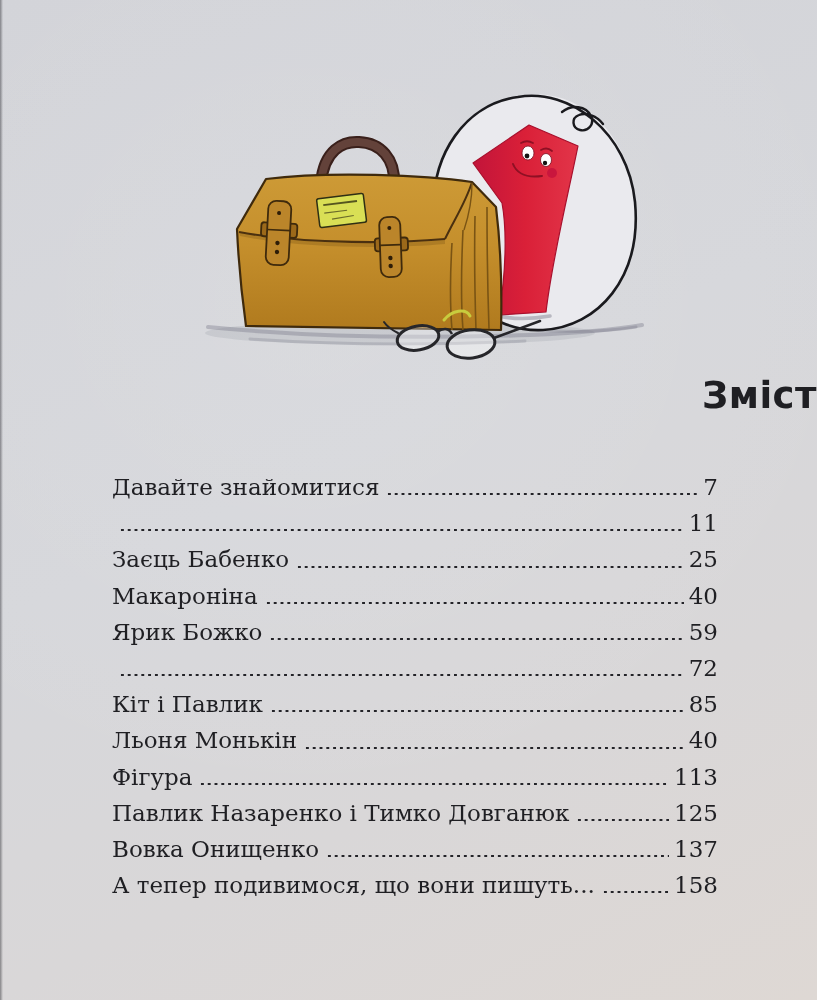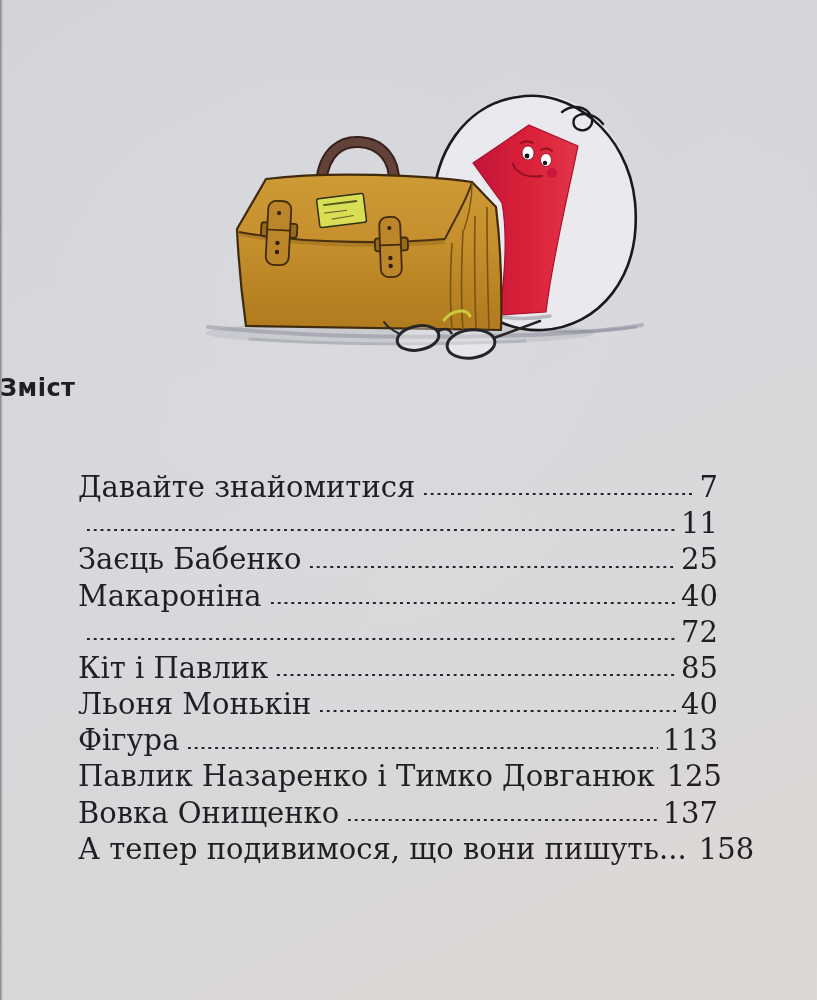--- a/index.html
+++ b/index.html
@@ -15,37 +15,38 @@
   .page-edge {
     position: absolute; left: 0; top: 0; width: 3px; height: 100%;
     background: linear-gradient(to right, rgba(30,30,36,0.45), rgba(30,30,36,0));
   }
   .illustration {
     position: absolute; left: 100px; top: 80px;
     width: 560px; height: 300px;
   }
   .page-title {
     position: absolute; top: 374px; left: 0; width: 817px;
-    text-align: left;
+    text-align: right;
     font-family: "DejaVu Sans", sans-serif;
     font-weight: 700;
-    font-size: 24px;
+    font-size: 37px;
     letter-spacing: 0.5px;
     color: var(--text-color, #1f1f23);
   }
   .toc {
     position: absolute; left: 78px; top: 469px; width: 640px;
   }
   .toc-row {
     display: flex;
-    align-items: flex-end;
+    align-items: flex-start;
     height: 36.2px;
     line-height: 36.2px;
-    font-size: 29px;
+    font-size: 23px;
     color: var(--text-color, #1f1f23);
+    margin-left: 34px;
   }
   .toc-title { white-space: nowrap; }
   .toc-leader {
     flex: 1;
     align-self: stretch;
     margin: 0 3px 0 7px;
     background-image: radial-gradient(circle, #232328 1.25px, rgba(0,0,0,0) 1.5px);
     background-size: 6.8px 6px;
     background-repeat: repeat-x;
     background-position: left bottom 8px;
@@ -166,20 +167,25 @@
     <span class="toc-leader"></span>
     <span class="toc-page">25</span>
   </div>
 
   <div class="toc-row">
     <span class="toc-title">Макароніна</span>
     <span class="toc-leader"></span>
     <span class="toc-page">40</span>
   </div>
 
+  <div class="toc-row">
+    <span class="toc-title">Ярик Божко</span>
+    <span class="toc-leader"></span>
+    <span class="toc-page">59</span>
+  </div>
 
   <div class="toc-row">
     <span class="toc-leader"></span>
     <span class="toc-page">72</span>
   </div>
 
   <div class="toc-row">
     <span class="toc-title">Кіт і Павлик</span>
     <span class="toc-leader"></span>
     <span class="toc-page">85</span>

